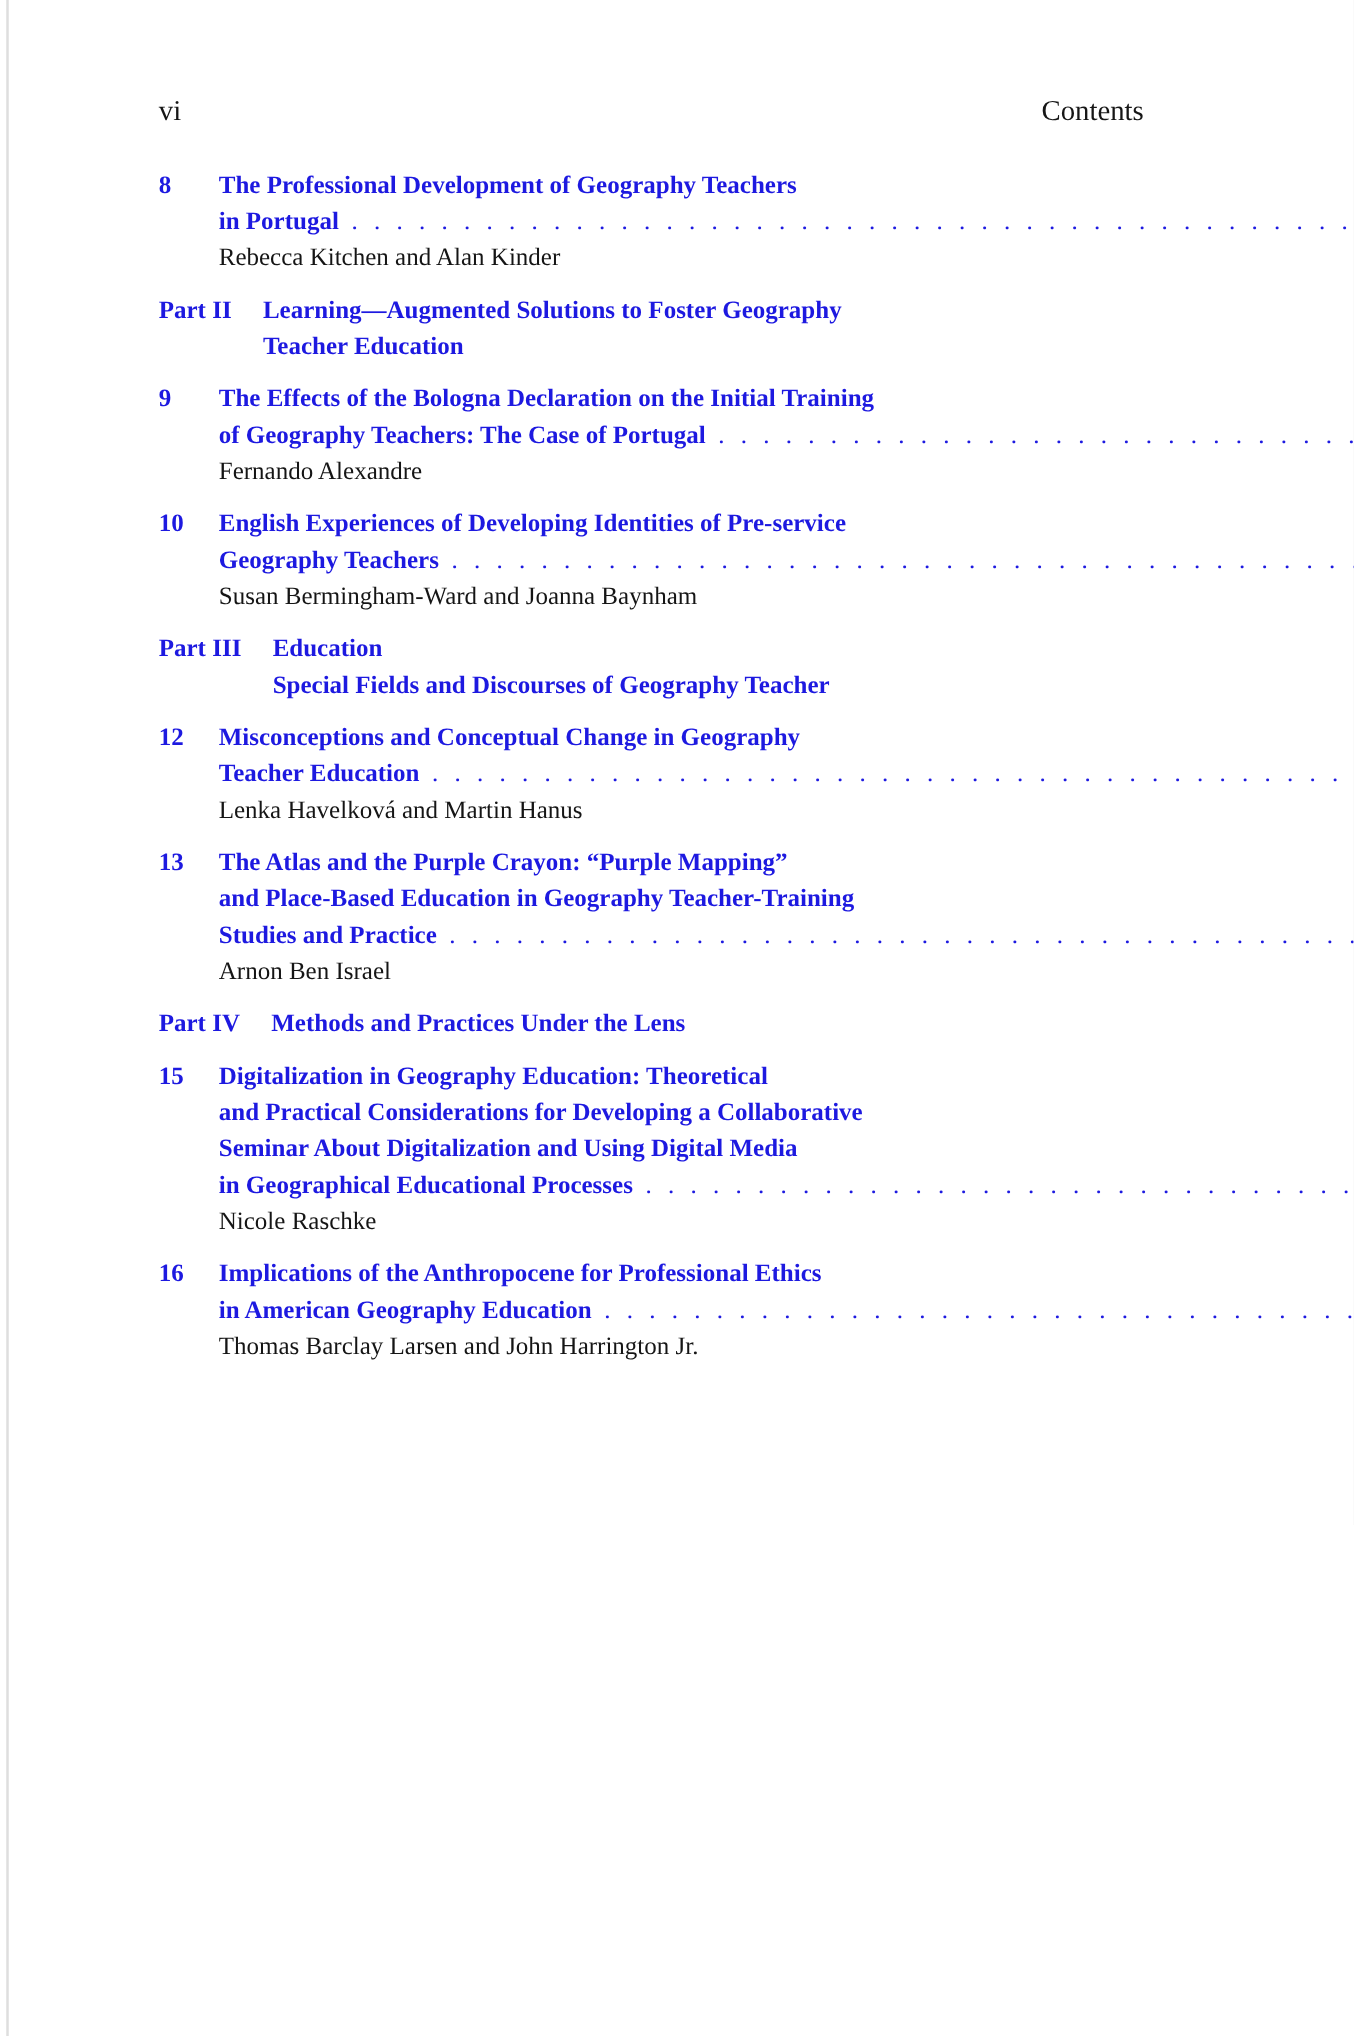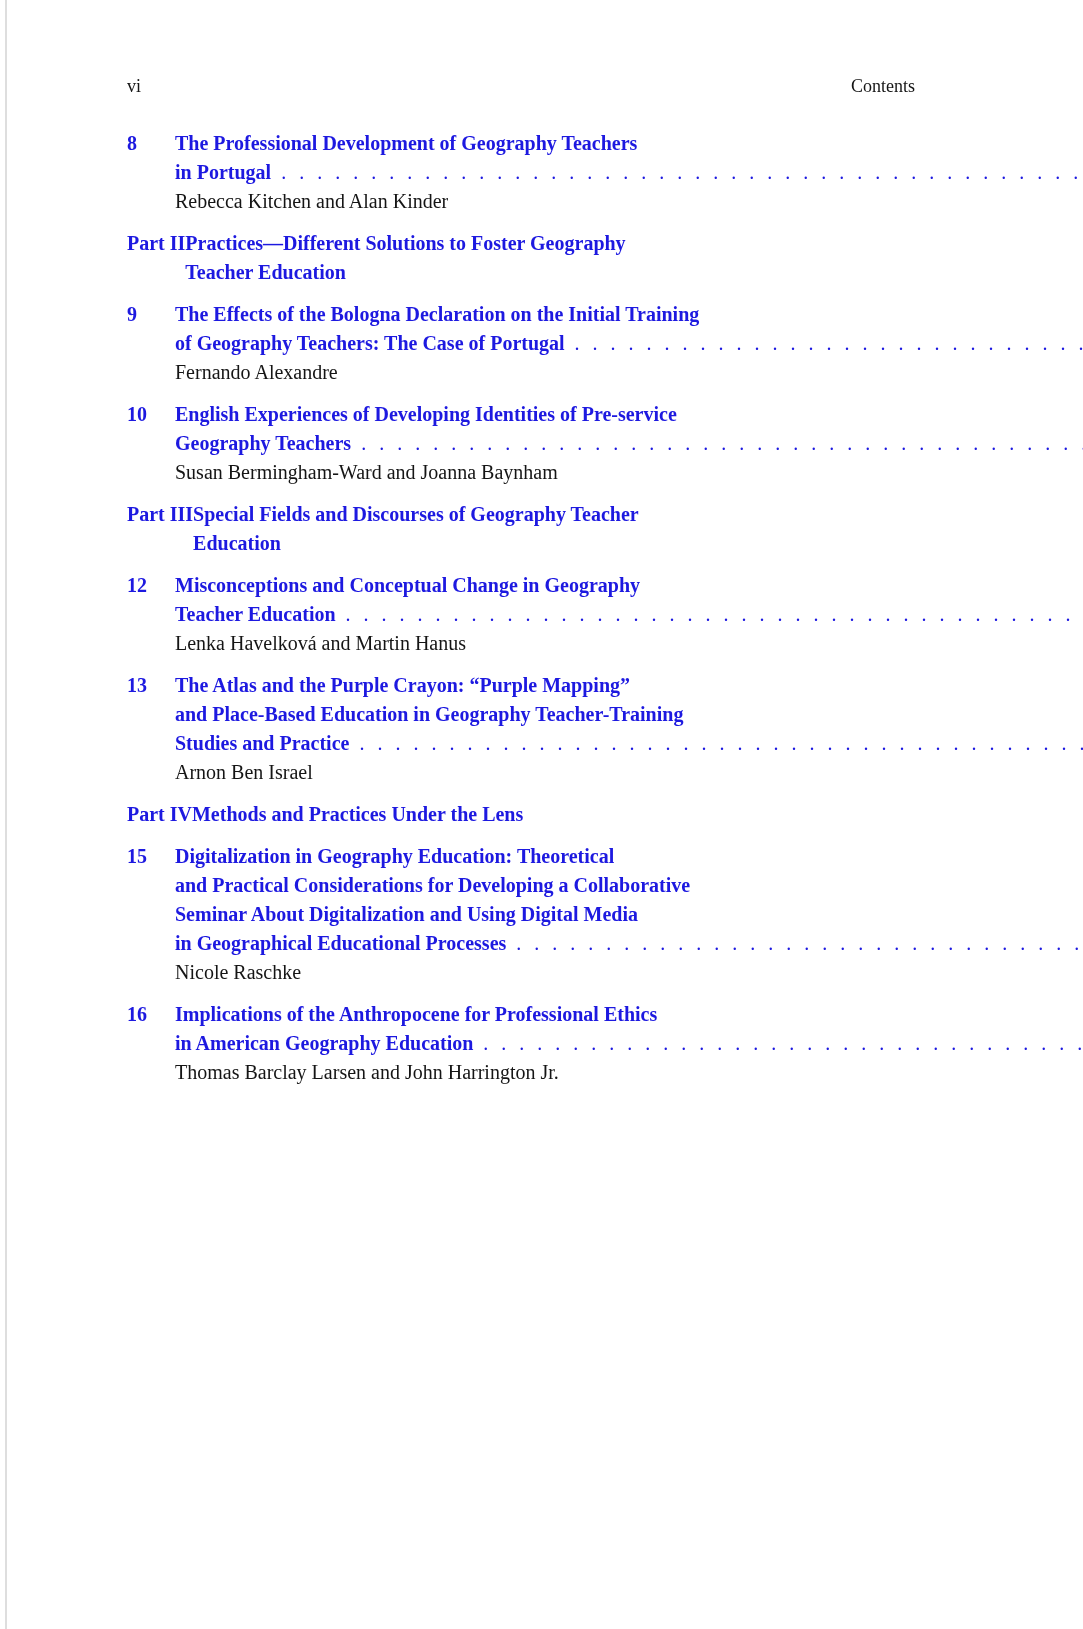--- a/index.html
+++ b/index.html
@@ -29,35 +29,36 @@
     left: 127px;
     top: 0;
     width: 788px;
   }
   .running-head {
     display: flex;
     justify-content: space-between;
     align-items: baseline;
     padding-top: 76px;
     margin-bottom: 32px;
-    font-size: 18px;
+    font-size: 23px;
     color: #161616;
   }
   .toc-list { }
   .entry {
     display: grid;
     margin-bottom: 13px;
     color: var(--accent, #1d19e0);
     font-weight: bold;
     font-size: 20px;
     line-height: 29px;
   }
   .entry.chapter { grid-template-columns: 48px 1fr; }
   .entry.part {
     grid-template-columns: auto 1fr;
+    column-gap: 25px;
     margin-top: 5px;
   }
   .num { white-space: nowrap; }
   .line { }
   .line.last {
     display: flex;
     align-items: baseline;
   }
   .line.last .t { white-space: nowrap; }
   .leader {
@@ -94,21 +95,21 @@
             <div class="line last">
               <span class="t">in Portugal</span>
               <span class="leader"></span>
             </div>
             <div class="authors">Rebecca Kitchen and Alan Kinder</div>
           </div>
         </div>
         <div class="entry part">
           <div class="num">Part II</div>
           <div class="body">
-            <div class="line">Practices—Different Solutions to Foster Geography</div>
+            <div class="line">Learning—Augmented Solutions to Foster Geography</div>
             <div class="line">Teacher Education</div>
           </div>
         </div>
         <div class="entry chapter">
           <div class="num">9</div>
           <div class="body">
             <div class="line">The Effects of the Bologna Declaration on the Initial Training</div>
             <div class="line last">
               <span class="t">of Geography Teachers: The Case of Portugal</span>
               <span class="leader"></span>
@@ -123,22 +124,22 @@
             <div class="line last">
               <span class="t">Geography Teachers</span>
               <span class="leader"></span>
             </div>
             <div class="authors">Susan Bermingham-Ward and Joanna Baynham</div>
           </div>
         </div>
         <div class="entry part">
           <div class="num">Part III</div>
           <div class="body">
+            <div class="line">Education</div>
             <div class="line">Special Fields and Discourses of Geography Teacher</div>
-            <div class="line">Education</div>
           </div>
         </div>
         <div class="entry chapter">
           <div class="num">12</div>
           <div class="body">
             <div class="line">Misconceptions and Conceptual Change in Geography</div>
             <div class="line last">
               <span class="t">Teacher Education</span>
               <span class="leader"></span>
             </div>

